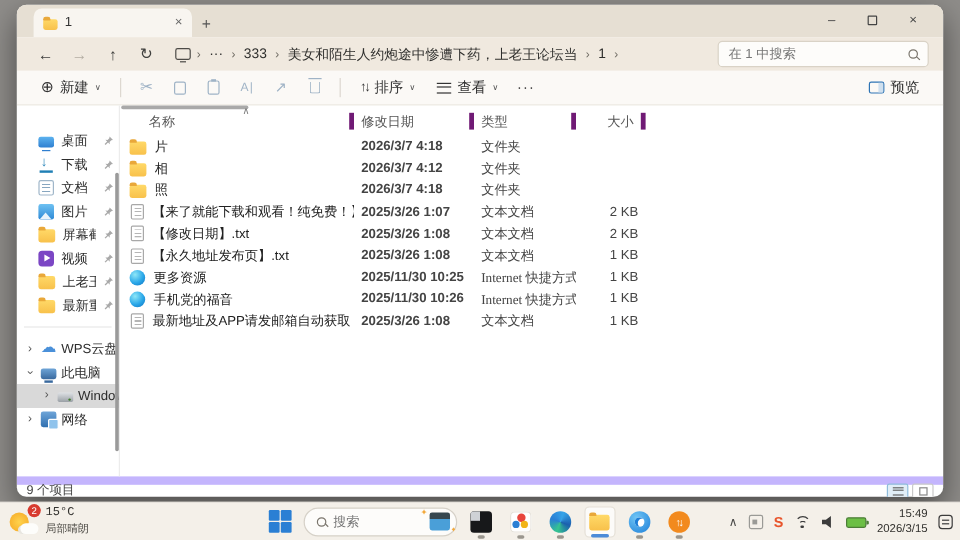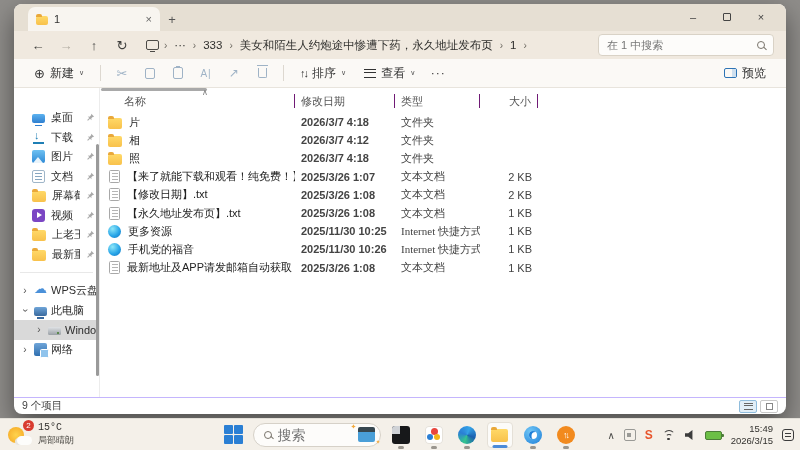--- a/index.html
+++ b/index.html
@@ -101,57 +101,57 @@
   .ti-network { background:linear-gradient(#6fa5d8,#2f6fb0); border-radius:2px; }
   .ti-network::after { content:""; position:absolute; right:-2px; bottom:-2px; width:7px; height:7px; background:#8fc3ec; border:1px solid #fff; border-radius:1.5px; }
   .fi-text { width:11px; height:13px; background:#fff; border:1px solid #a8a8a8; border-radius:1.5px;
     background-image:repeating-linear-gradient(#fff 0 2px,#b5b5b5 2px 3px); background-clip:content-box; padding:2px 1.5px; margin-left:1px; }
   .fi-internet { border-radius:50%; background:radial-gradient(circle at 35% 30%, #8ee7f8, #2aa7e8 55%, #0b6fc0); }
 
   
   .listarea { flex:1; position:relative; font-size:11px; color:#333; min-width:0; }
   .hscroll { position:absolute; left:1px; top:0; width:106px; height:3px; background:#a9a9a9; border-radius:2px; }
   .cols { display:flex; height:20px; align-items:center; margin-top:3px; color:#555; position:relative; }
-  .col { padding-left:6px; border-right:1px solid #701a75; height:14px; display:flex; align-items:center;font-family:Liberation Serif, serif; }
+  .col { padding-left:6px; border-right:4px solid #701a75; height:14px; display:flex; align-items:center;font-family:Liberation Serif, serif; }
   .col.c-name { width:195px; padding-left:24px; }
   .col.c-date { width:100px;text-align:center; }
   .col.c-type { width:85px; }
   .col.c-size { width:58px; justify-content:flex-end; padding-right:6px; }
   .sortmark { position:absolute; left:102px; top:-3px; font-size:8px; color:#777; }
   .rows { margin-top:2px; }
   .frow { display:flex; align-items:center; height:18.2px; }
   .frow .cell { padding-left:6px; white-space:nowrap; overflow:hidden; }
   .frow .name { width:195px; display:flex; align-items:center; gap:7px; padding-left:8px; color:#222; }
   .frow .date { width:100px; color:#444;font-weight:bold; }
   .frow .type { width:85px; color:#444;font-family:Liberation Serif, serif; }
   .frow .size { width:58px; text-align:right; padding-right:6px; color:#444; }
 
   
-  .statusbar { height:17px; border-top:1px solid #c4b5fd; display:flex; align-items:center; padding:0 8px; font-size:10.5px; color:#444; flex:none; }
+  .statusbar { height:17px; border-top:7px solid #c4b5fd; display:flex; align-items:center; padding:0 8px; font-size:10.5px; color:#444; flex:none; }
   .viewtoggles { margin-left:auto; display:flex; gap:3px; }
   .vt { width:18px; height:13px; border:1px solid #c9c9c9; border-radius:2px; display:flex; align-items:center; justify-content:center; background:#fff; }
   .vt.sel { border-color:#8fbcdc; background:#e1eef7; }
   .vt .l3 { width:9px; height:7px; border-top:1.2px solid #666; border-bottom:1.2px solid #666; position:relative; }
   .vt .l3::after { content:""; position:absolute; left:0; right:0; top:1.8px; border-top:1.2px solid #666; }
   .vt .bx { width:7px; height:7px; border:1.2px solid #888; }
 
   
   .taskbar { position:absolute; left:0; bottom:0; width:800px; height:32px; background:#f4f0e9; border-top:1px solid rgba(0,0,0,.07); display:flex; align-items:center; }
   .weather { position:absolute; left:8px; top:3px; display:flex; gap:6px; align-items:center; }
   .wicon { width:24px; height:22px; position:relative; }
   .wicon .sun { position:absolute; left:0; bottom:2px; width:16px; height:16px; border-radius:50%; background:radial-gradient(#ffd34d,#f5a623); }
   .wicon .cld { position:absolute; right:0; bottom:0; width:15px; height:9px; border-radius:8px; background:#fdfdfb; box-shadow:-3px 1px 0 -1px #e8e6e0; }
   .wbadge { position:absolute; right:-2px; top:-3px; min-width:11px; height:11px; border-radius:6px; background:#d83b2f; color:#fff; font-size:8px; display:flex; align-items:center; justify-content:center; padding:0 2px; }
   .wtxt { font-size:9px; color:#4c4a45; line-height:1.25; }
   .wtxt .t { font-size:10px; color:#33322f;font-family:Liberation Mono, monospace; }
   .center { margin:0 auto; display:flex; align-items:center; gap:7px; }
   .startbtn { width:24px; height:24px; display:grid; grid-template-columns:9px 9px; grid-template-rows:9px 9px; gap:1.5px; place-content:center; }
   .startbtn i { background:#2a7fd4; border-radius:1px; }
   .tsearch { width:128px; height:24px; background:#fdfcfa; border:1px solid #d6d1c8; border-radius:13px; display:flex; align-items:center; gap:6px; padding:0 5px 0 10px; }
-  .tsearch input { border:none; outline:none; background:transparent; font-size:14px; color:#555; width:64px; font-family:inherit; }
+  .tsearch input { border:none; outline:none; background:transparent; font-size:11px; color:#555; width:64px; font-family:inherit; }
   .clap { width:17px; height:15px; border-radius:2px; background:linear-gradient(#37474f 0 35%, #4a9fd8 35%); position:relative; margin-left:auto; }
   .clap::before { content:"✦"; position:absolute; left:-7px; top:-4px; font-size:7px; color:#f3a93c; }
   .clap::after { content:"✦"; position:absolute; right:-6px; bottom:-3px; font-size:6px; color:#f3a93c; }
   .tb-app { width:26px; height:26px; display:flex; align-items:center; justify-content:center; position:relative; border-radius:4px; }
   .tb-app .runline { position:absolute; bottom:-1px; left:50%; transform:translateX(-50%); width:6px; height:3px; border-radius:2px; background:#9a968e; }
   .tb-app.active { background:#fcfbf9; border:1px solid #e5e0d7; }
   .tb-app.active .runline { width:15px; background:#4c8bd8; }
   .a-black { width:18px; height:18px; background:#17181a; border-radius:3px; position:relative; overflow:hidden; }
   .a-black::after { content:""; position:absolute; left:0; top:0; width:8px; height:8px; background:#cfd2d6; }
   .a-circles { width:18px; height:18px; background:#fff; border-radius:4px; box-shadow:0 0 0 1px #e6e2da inset; position:relative; }
@@ -205,21 +205,21 @@
     <div class="navbtn disabled">→</div>
     <div class="navbtn">↑</div>
     <div class="navbtn">↻</div>
     <div class="crumbs">
       <span class="pcicon"></span>
       <span class="sep">›</span>
       <span class="crumb">···</span>
       <span class="sep">›</span>
       <span class="crumb">333</span>
       <span class="sep">›</span>
-      <span class="crumb">美女和陌生人约炮途中惨遭下药，永久地址发布页</span>
+      <span class="crumb">美女和陌生人约炮途中惨遭下药，上老王论坛当</span>
       <span class="sep">›</span>
       <span class="crumb">1</span>
       <span class="sep">›</span>
     </div>
     <div class="searchbox">
       <input type="text" placeholder="在 1 中搜索" style="">
       <span class="mag"></span>
     </div>
   </div>
 
@@ -281,29 +281,29 @@
     </svg>
   </div>
           <div class="s-item">
     <span class="si si-downloads"></span>
     <span class="lbl">下载</span>
     <svg class="pin" viewBox="0 0 16 16">
       <path d="M9.5 1.5 L14.5 6.5 L12 7 L9.5 9.5 L9.8 12.8 L7.2 10.2 L3.5 13.9 L2.1 12.5 L5.8 8.8 L3.2 6.2 L6.5 6.5 L9 4z" fill="#8d8d8d"></path>
     </svg>
   </div>
           <div class="s-item">
+    <span class="si si-documents"></span>
+    <span class="lbl">文档</span>
+    <svg class="pin" viewBox="0 0 16 16">
+      <path d="M9.5 1.5 L14.5 6.5 L12 7 L9.5 9.5 L9.8 12.8 L7.2 10.2 L3.5 13.9 L2.1 12.5 L5.8 8.8 L3.2 6.2 L6.5 6.5 L9 4z" fill="#8d8d8d"></path>
+    </svg>
+  </div>
+          <div class="s-item">
     <span class="si si-pictures"></span>
     <span class="lbl">图片</span>
-    <svg class="pin" viewBox="0 0 16 16">
-      <path d="M9.5 1.5 L14.5 6.5 L12 7 L9.5 9.5 L9.8 12.8 L7.2 10.2 L3.5 13.9 L2.1 12.5 L5.8 8.8 L3.2 6.2 L6.5 6.5 L9 4z" fill="#8d8d8d"></path>
-    </svg>
-  </div>
-          <div class="s-item">
-    <span class="si si-documents"></span>
-    <span class="lbl">文档</span>
     <svg class="pin" viewBox="0 0 16 16">
       <path d="M9.5 1.5 L14.5 6.5 L12 7 L9.5 9.5 L9.8 12.8 L7.2 10.2 L3.5 13.9 L2.1 12.5 L5.8 8.8 L3.2 6.2 L6.5 6.5 L9 4z" fill="#8d8d8d"></path>
     </svg>
   </div>
           <div class="s-item">
     <span class="si ifolder"></span>
     <span class="lbl">屏幕截图</span>
     <svg class="pin" viewBox="0 0 16 16">
       <path d="M9.5 1.5 L14.5 6.5 L12 7 L9.5 9.5 L9.8 12.8 L7.2 10.2 L3.5 13.9 L2.1 12.5 L5.8 8.8 L3.2 6.2 L6.5 6.5 L9 4z" fill="#8d8d8d"></path>
     </svg>

